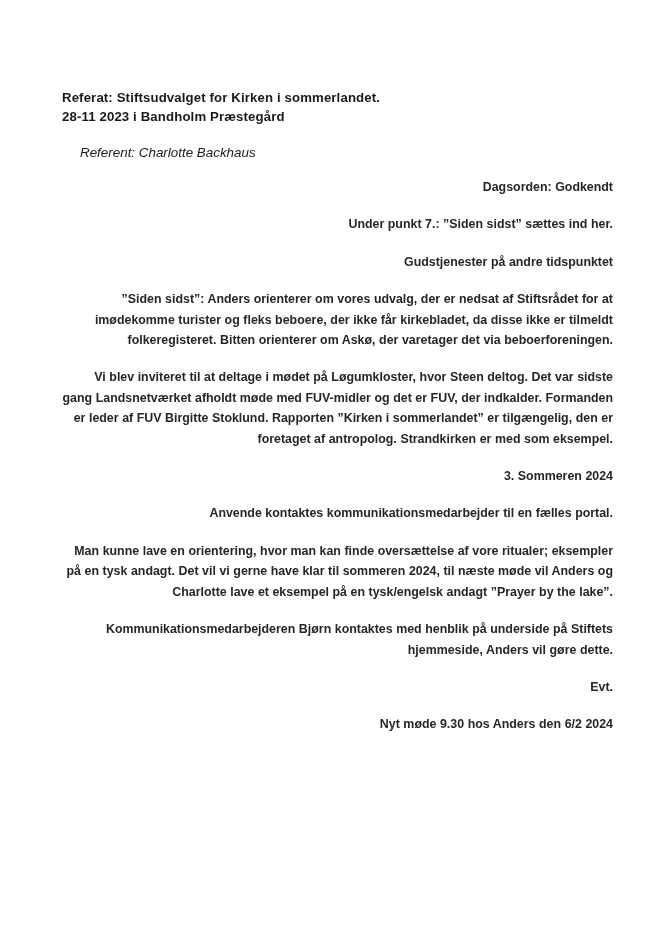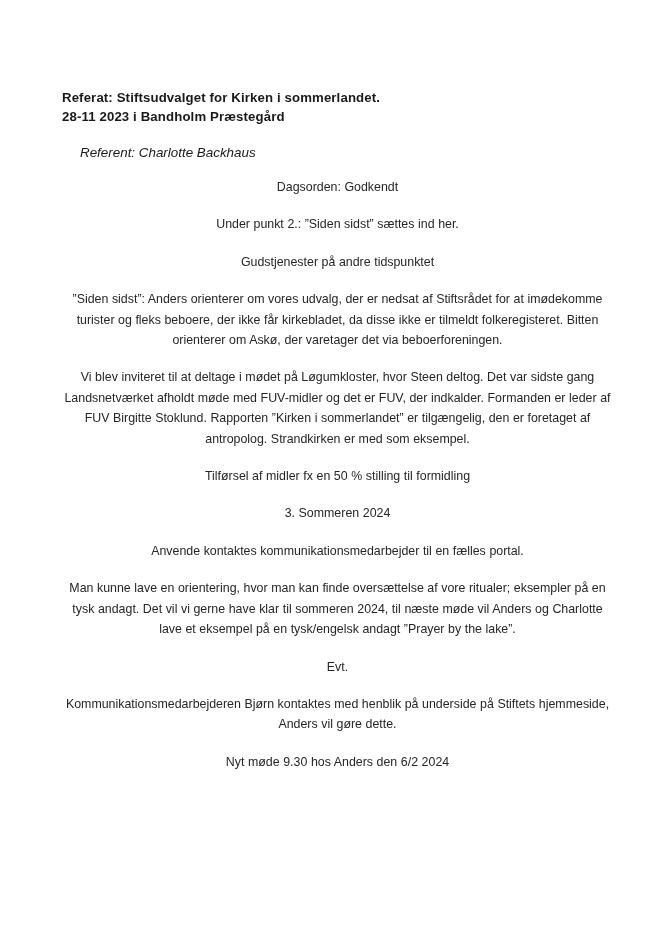--- a/index.html
+++ b/index.html
@@ -43,47 +43,47 @@
     font-weight: normal;
     line-height: 18px;
     color: #1a1a1a;
     margin: 18px 0 0 18px;
   }
   p.para {
     font-size: 12.4px;
     line-height: 20.4px;
     margin: 17px 0 0 0;
     color: #262626;
-    text-align: center;
+    text-align: right;
     word-spacing: 0.01em;
+    font-weight: bold;
   }
   p.para.gap-tight {
     margin-top: 15px;
   }
 </style>
 </head>
 <body>
 
 <div class="page">
   <div class="doc-body">
 
     <div class="heading">
       <span class="heading-line">Referat: Stiftsudvalget for Kirken i sommerlandet.</span>
       <span class="heading-line">28-11 2023 i Bandholm Præstegård</span>
     </div>
 
     <p class="referent">Referent: Charlotte Backhaus</p>
 
     <p class="para gap-tight">Dagsorden: Godkendt</p>
-    <p class="para">Under punkt 2.: ”Siden sidst” sættes ind her.</p>
+    <p class="para">Under punkt 7.: ”Siden sidst” sættes ind her.</p>
     <p class="para">Gudstjenester på andre tidspunktet</p>
     <p class="para">”Siden sidst”: Anders orienterer om vores udvalg, der er nedsat af Stiftsrådet for at imødekomme turister og fleks beboere, der ikke får kirkebladet, da disse ikke er tilmeldt folkeregisteret. Bitten orienterer om Askø, der varetager det via beboerforeningen.</p>
     <p class="para">Vi blev inviteret til at deltage i mødet på Løgumkloster, hvor Steen deltog. Det var sidste gang Landsnetværket afholdt møde med FUV-midler og det er FUV, der indkalder. Formanden er leder af FUV Birgitte Stoklund. Rapporten ”Kirken i sommerlandet” er tilgængelig, den er foretaget af antropolog. Strandkirken er med som eksempel.</p>
-    <p class="para">Tilførsel af midler fx en 50 % stilling til formidling</p>
     <p class="para">3. Sommeren 2024</p>
     <p class="para">Anvende kontaktes kommunikationsmedarbejder til en fælles portal.</p>
     <p class="para">Man kunne lave en orientering, hvor man kan finde oversættelse af vore ritualer; eksempler på en tysk andagt. Det vil vi gerne have klar til sommeren 2024, til næste møde vil Anders og Charlotte lave et eksempel på en tysk/engelsk andagt ”Prayer by the lake”.</p>
+    <p class="para">Kommunikationsmedarbejderen Bjørn kontaktes med henblik på underside på Stiftets hjemmeside, Anders vil gøre dette.</p>
     <p class="para">Evt.</p>
-    <p class="para">Kommunikationsmedarbejderen Bjørn kontaktes med henblik på underside på Stiftets hjemmeside, Anders vil gøre dette.</p>
     <p class="para">Nyt møde 9.30 hos Anders den 6/2 2024</p>
 
   </div>
 </div>
 
 </body></html>

